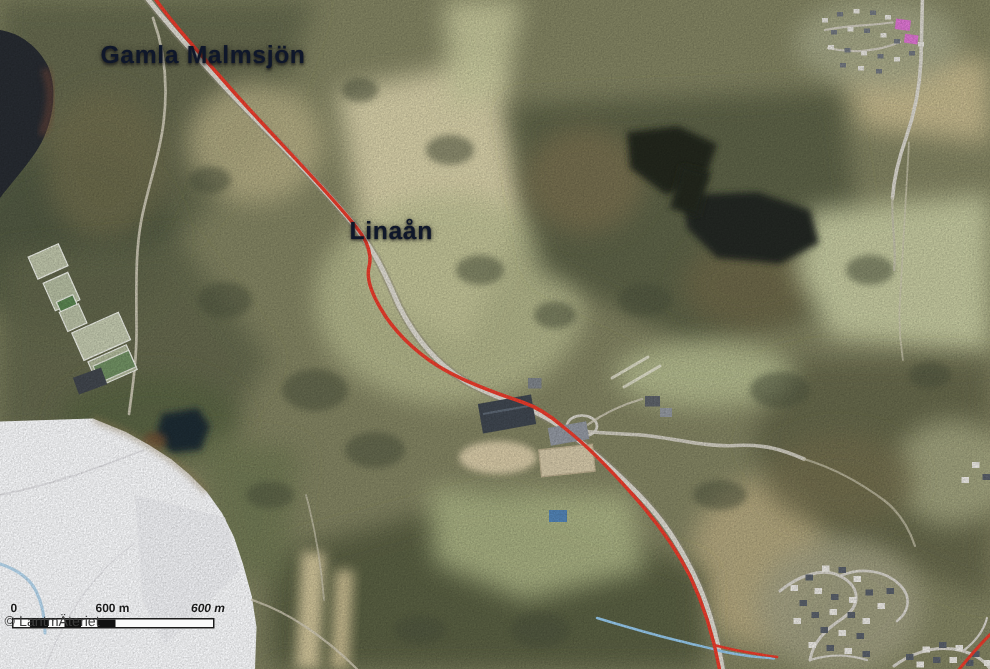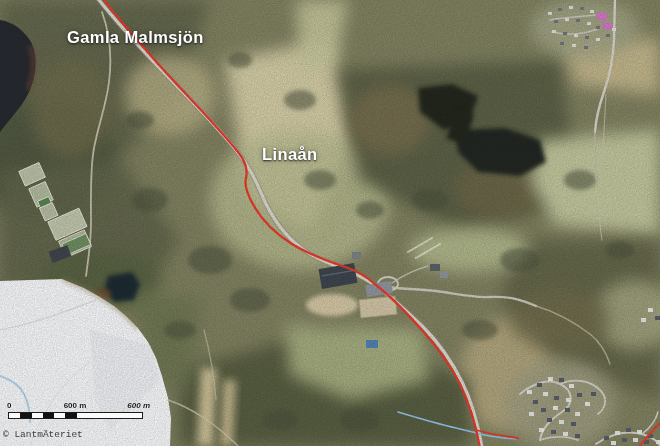--- a/index.html
+++ b/index.html
@@ -2,39 +2,39 @@
 <html><head>
 <meta charset="utf-8">
 <style>
   html,body{margin:0;padding:0;background:#ffffff;}
   .stage{
     position:relative;width:660px;height:446px;overflow:hidden;
     font-family:"Liberation Sans",sans-serif;background:#7e7f5f;
   }
   .map-svg{position:absolute;left:0;top:0;display:block;}
   .maplabel{
-    position:absolute;color:#ffffff;font-weight:bold;font-size:16.5px;
+    position:absolute;color:#0f172a;font-weight:bold;font-size:16.5px;
     letter-spacing:.4px;white-space:nowrap;
     text-shadow:0 1px 2px rgba(25,25,25,.9),0 0 5px rgba(25,25,25,.45);
   }
   .lbl-lake{left:67px;top:28px;}
-  .lbl-river{left:262px;top:145px;}
+  .lbl-river{left:233px;top:145px;}
   .lbl-kaxberg{left:551px;top:347px;}
   .lbl-linahage{left:521px;top:424px;}
   .scalebar{position:absolute;left:8px;top:401px;width:135px;height:22px;}
   .sb-labels{position:relative;height:11px;font-size:8px;color:#1a1a1a;font-weight:bold;
     text-shadow:0 0 2px rgba(255,255,255,.8);}
   .sb-zero{position:absolute;left:-1px;top:0;}
   .sb-mid{position:absolute;left:67px;top:0;transform:translateX(-50%);}
   .sb-end{position:absolute;right:-7px;top:0;font-style:italic;}
   .sb-bar{position:relative;width:135px;height:7px;background:#fbfbfb;
     border:1px solid #1c1c1c;box-sizing:border-box;}
   .sb-seg{position:absolute;top:0;height:5px;width:11.25px;background:#111;}
   .sb-seg.s1{left:11.25px;} .sb-seg.s2{left:33.75px;} .sb-seg.s3{left:56.25px;}
-  .attribution{position:absolute;left:3px;top:429px;font-size:9.5px;color:#3d3d3d;font-family:Liberation Mono, monospace;}
+  .attribution{position:absolute;left:3px;top:409px;font-size:9.5px;color:#3d3d3d;}
 </style>
 </head>
 <body>
 
 <div class="stage">
 
   <svg class="map-svg" viewBox="0 0 660 446" width="660" height="446">
     <defs>
       <filter id="b8" x="-50%" y="-50%" width="200%" height="200%">
           <feGaussianBlur stdDeviation="8"></feGaussianBlur>

